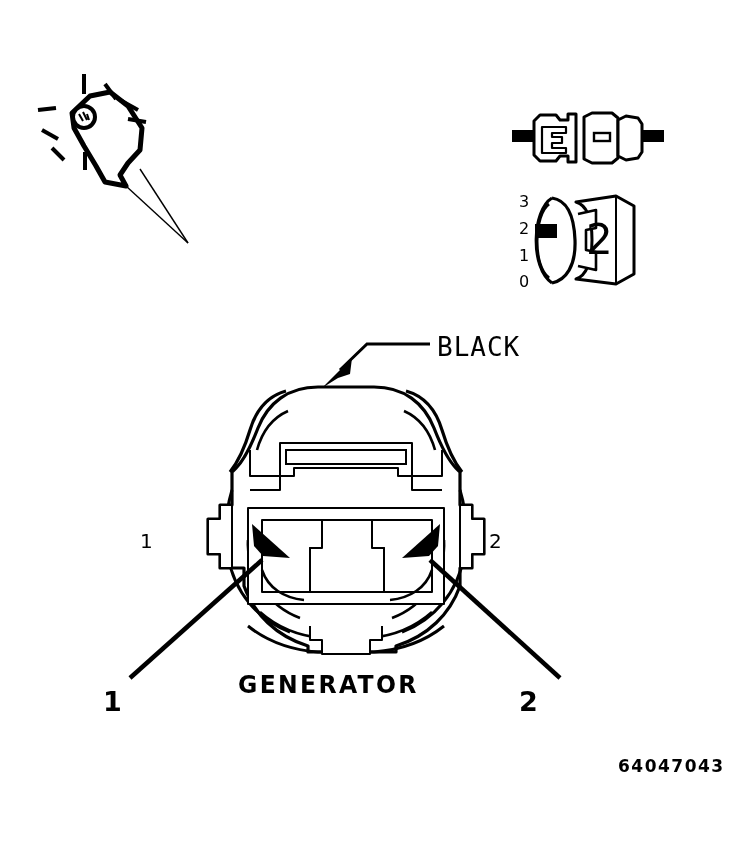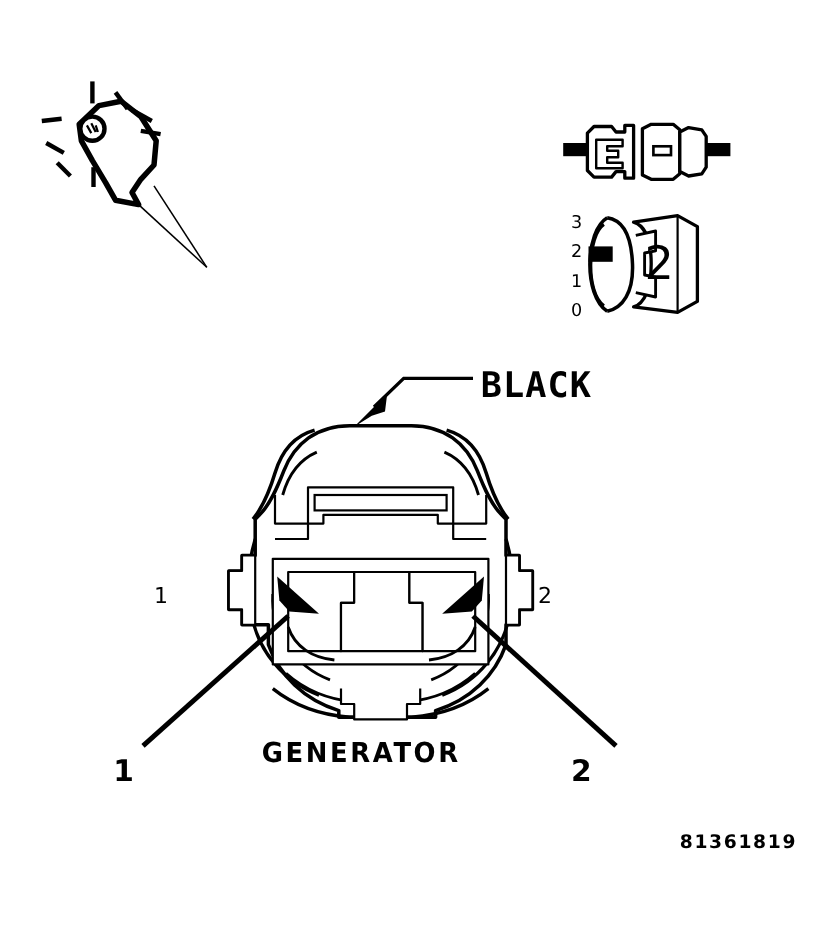--- a/index.html
+++ b/index.html
@@ -29,23 +29,23 @@
     color: #000000;
     white-space: pre;
     line-height: 1;
     user-select: none;
   }
   
   .lbl-black {
     left: 437px;
     top: 334px;
     font-family: "DejaVu Sans Mono", monospace;
-    font-size: 32px;
+    font-size: 26px;
     letter-spacing: 1px;
-    font-weight: 700;
+    font-weight: 400;
   }
   
   .lbl-generator {
     left: 238px;
     top: 672px;
     font-family: "DejaVu Sans", sans-serif;
     font-size: 25px;
     font-weight: 700;
     letter-spacing: 2.5px;
     transform: scaleX(0.94);
@@ -265,15 +265,15 @@
   <div class="lbl lbl-callout lbl-callout-1">1</div>
   <div class="lbl lbl-callout lbl-callout-2">2</div>
 
   <div class="lbl lbl-scale lbl-scale-3">3</div>
   <div class="lbl lbl-scale lbl-scale-2">2</div>
   <div class="lbl lbl-scale lbl-scale-1">1</div>
   <div class="lbl lbl-scale lbl-scale-0">0</div>
 
   <div class="lbl lbl-ways">2</div>
 
-  <div class="lbl lbl-partnum">81361819</div>
+  <div class="lbl lbl-partnum">64047043</div>
 
 </div>
 
 </body></html>

